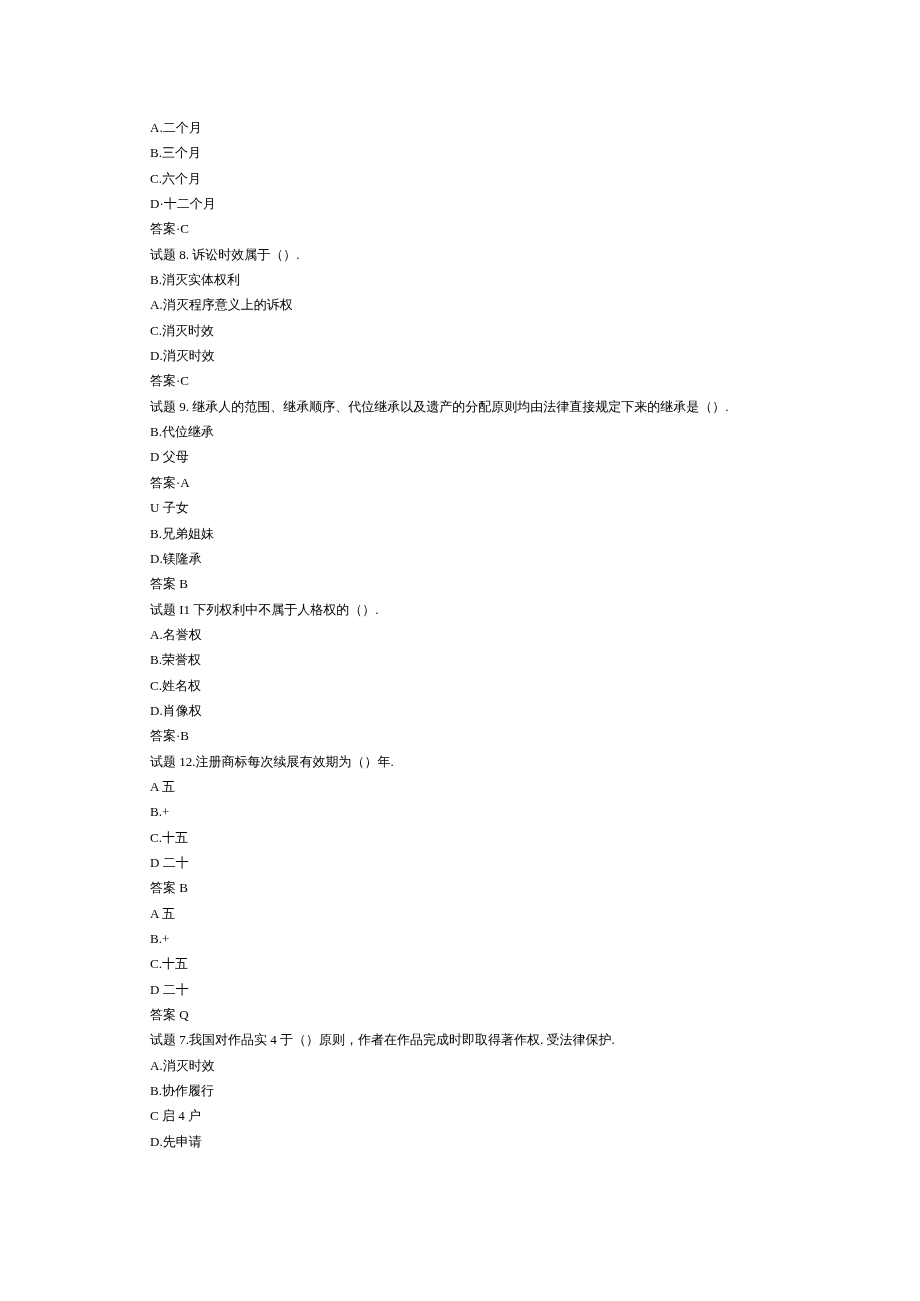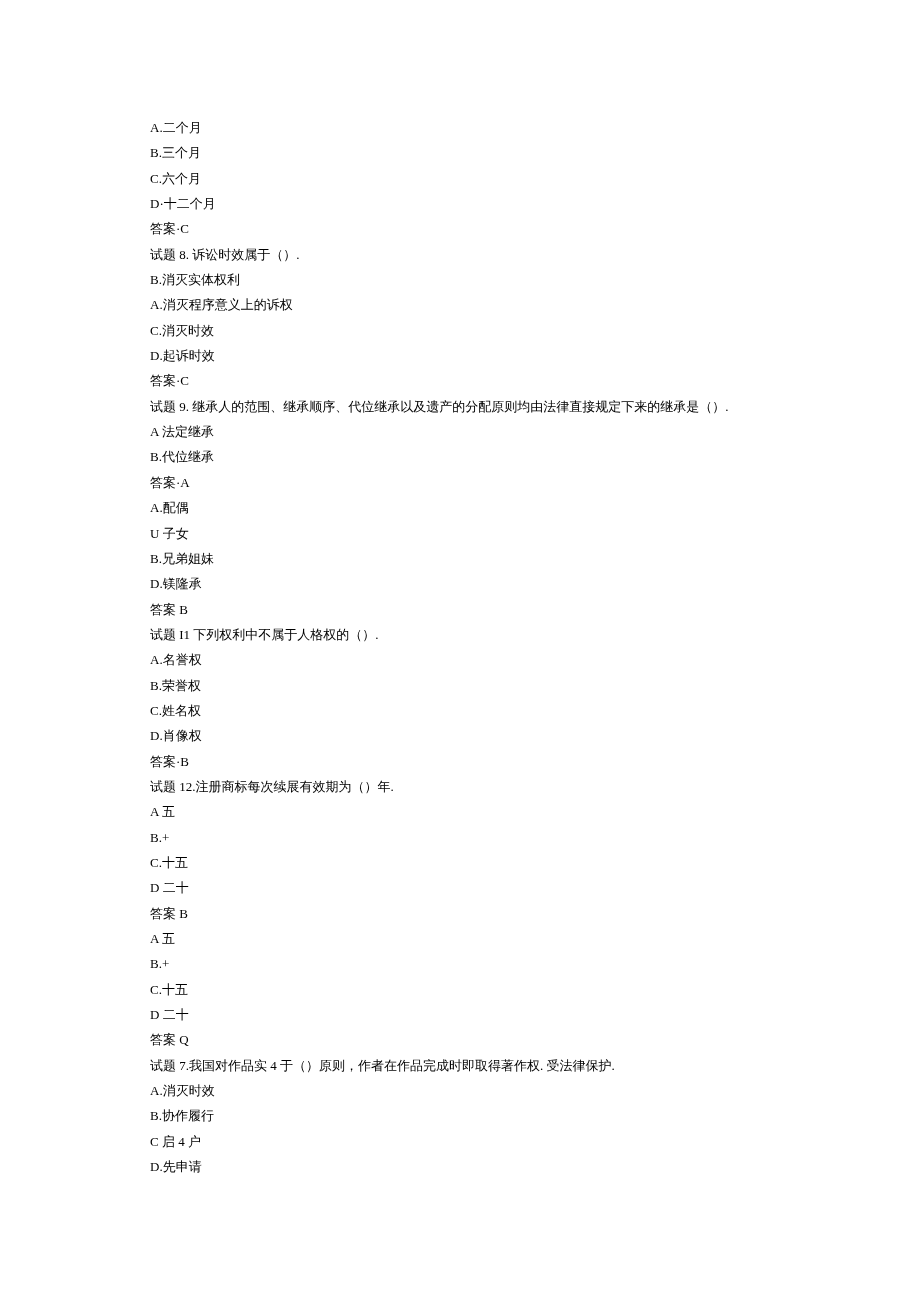--- a/index.html
+++ b/index.html
@@ -26,27 +26,26 @@
 <div class="page">
   <span class="line">A.二个月</span>
   <span class="line">B.三个月</span>
   <span class="line">C.六个月</span>
   <span class="line">D·十二个月</span>
   <span class="line">答案·C</span>
   <span class="line">试题 8. 诉讼时效属于（）.</span>
   <span class="line">B.消灭实体权利</span>
   <span class="line">A.消灭程序意义上的诉权</span>
   <span class="line">C.消灭时效</span>
-  <span class="line">D.起诉时效</span>
+  <span class="line">D.消灭时效</span>
   <span class="line">答案·C</span>
   <span class="line">试题 9. 继承人的范围、继承顺序、代位继承以及遗产的分配原则均由法律直接规定下来的继承是（）.</span>
-  <span class="line">A 法定继承</span>
   <span class="line">B.代位继承</span>
+  <span class="line">D 父母</span>
   <span class="line">答案·A</span>
-  <span class="line">A.配偶</span>
   <span class="line">U 子女</span>
   <span class="line">B.兄弟姐妹</span>
   <span class="line">D.镁隆承</span>
   <span class="line">答案 B</span>
   <span class="line">试题 I1 下列权利中不属于人格权的（）.</span>
   <span class="line">A.名誉权</span>
   <span class="line">B.荣誉权</span>
   <span class="line">C.姓名权</span>
   <span class="line">D.肖像权</span>
   <span class="line">答案·B</span>

